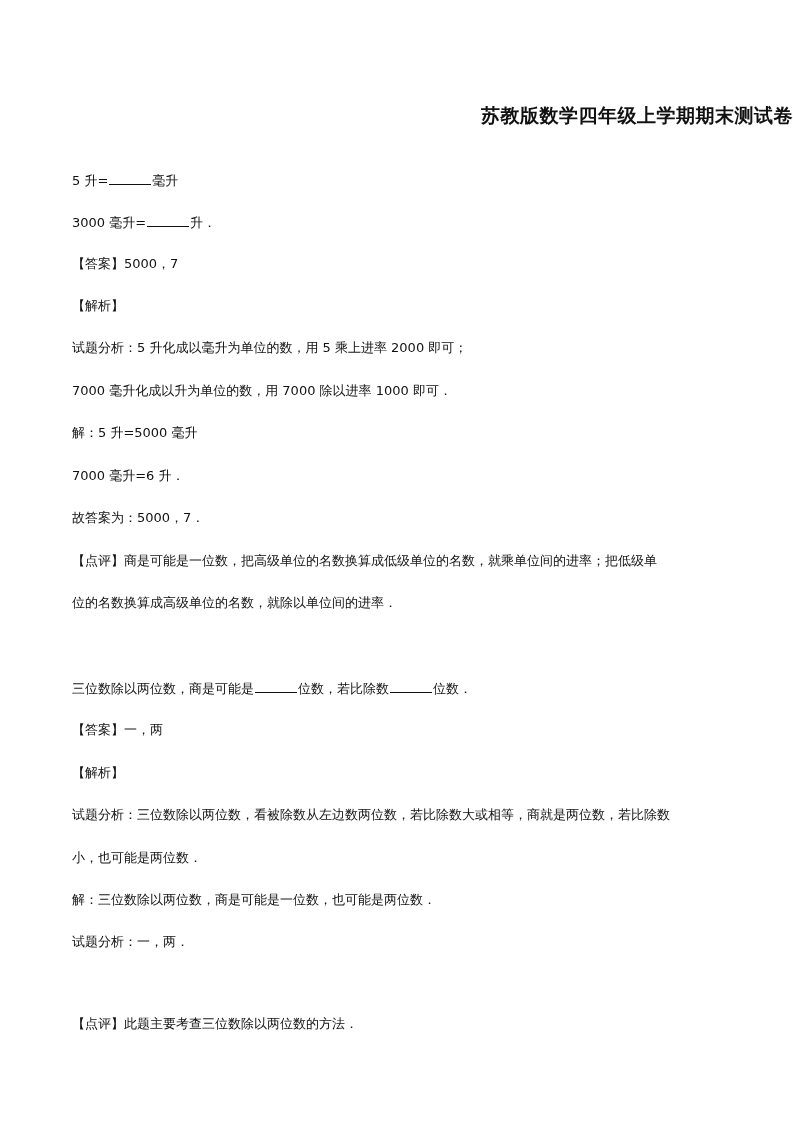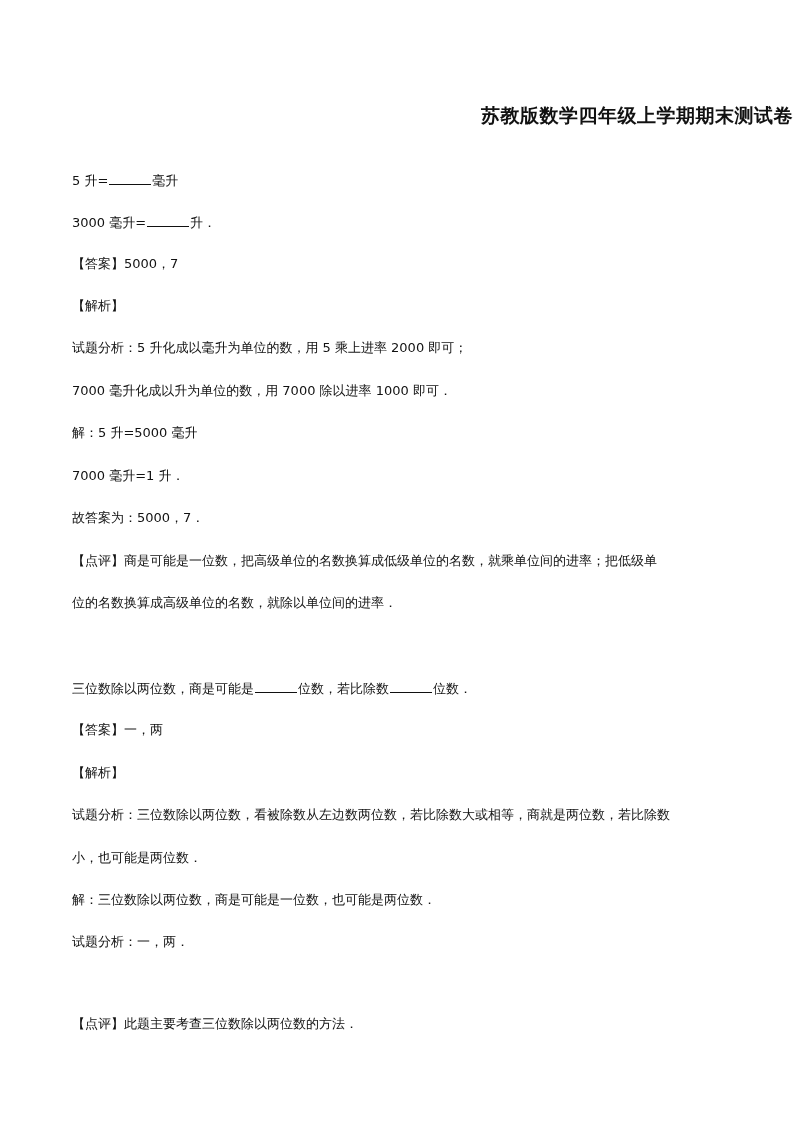--- a/index.html
+++ b/index.html
@@ -31,21 +31,21 @@
     <span>5 升=</span><span class="blank"></span><span>毫升</span>
   </div>
   <div class="line" style="top:214px">
     <span>3000 毫升=</span><span class="blank"></span><span>升．</span>
   </div>
   <div class="line" style="top:256px">【答案】5000，7</div>
   <div class="line" style="top:298px">【解析】</div>
   <div class="line" style="top:340px">试题分析：5 升化成以毫升为单位的数，用 5 乘上进率 2000 即可；</div>
   <div class="line" style="top:383px">7000 毫升化成以升为单位的数，用 7000 除以进率 1000 即可．</div>
   <div class="line" style="top:425px">解：5 升=5000 毫升</div>
-  <div class="line" style="top:468px">7000 毫升=1 升．</div>
+  <div class="line" style="top:468px">7000 毫升=6 升．</div>
   <div class="line" style="top:510px">故答案为：5000，7．</div>
   <div class="line" style="top:553px">【点评】商是可能是一位数，把高级单位的名数换算成低级单位的名数，就乘单位间的进率；把低级单</div>
   <div class="line" style="top:595px">位的名数换算成高级单位的名数，就除以单位间的进率．</div>
 
   <div class="line" style="top:680px">
     <span>三位数除以两位数，商是可能是</span><span class="blank"></span><span>位数，若比除数</span><span class="blank"></span><span>位数．</span>
   </div>
   <div class="line" style="top:722px">【答案】一，两</div>
   <div class="line" style="top:765px">【解析】</div>
   <div class="line" style="top:807px">试题分析：三位数除以两位数，看被除数从左边数两位数，若比除数大或相等，商就是两位数，若比除数</div>

